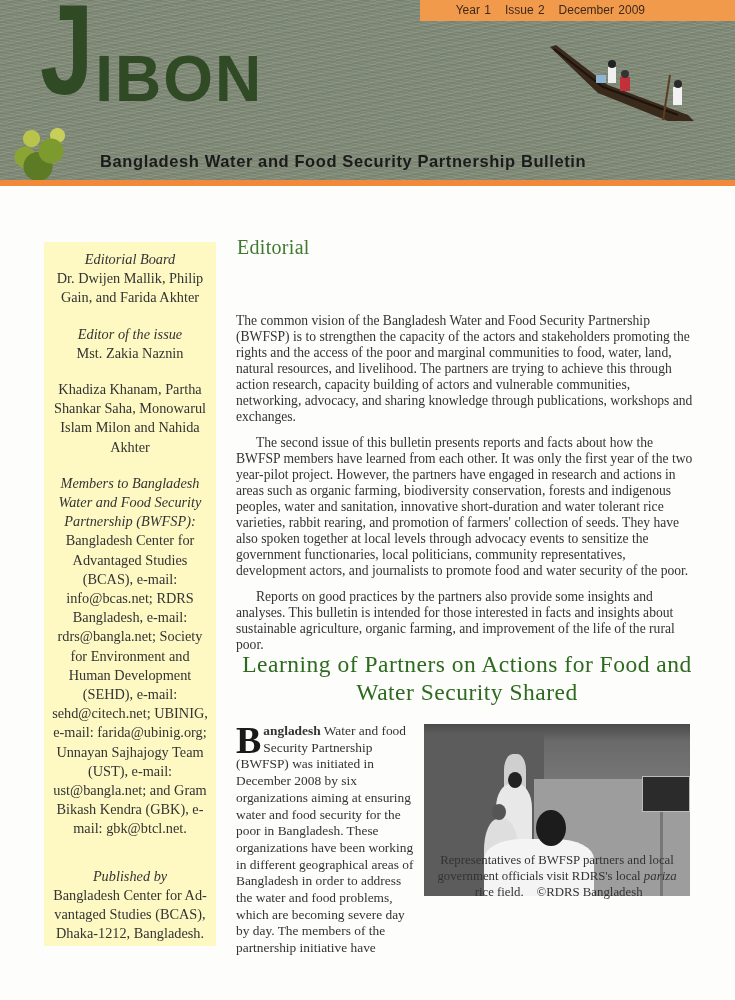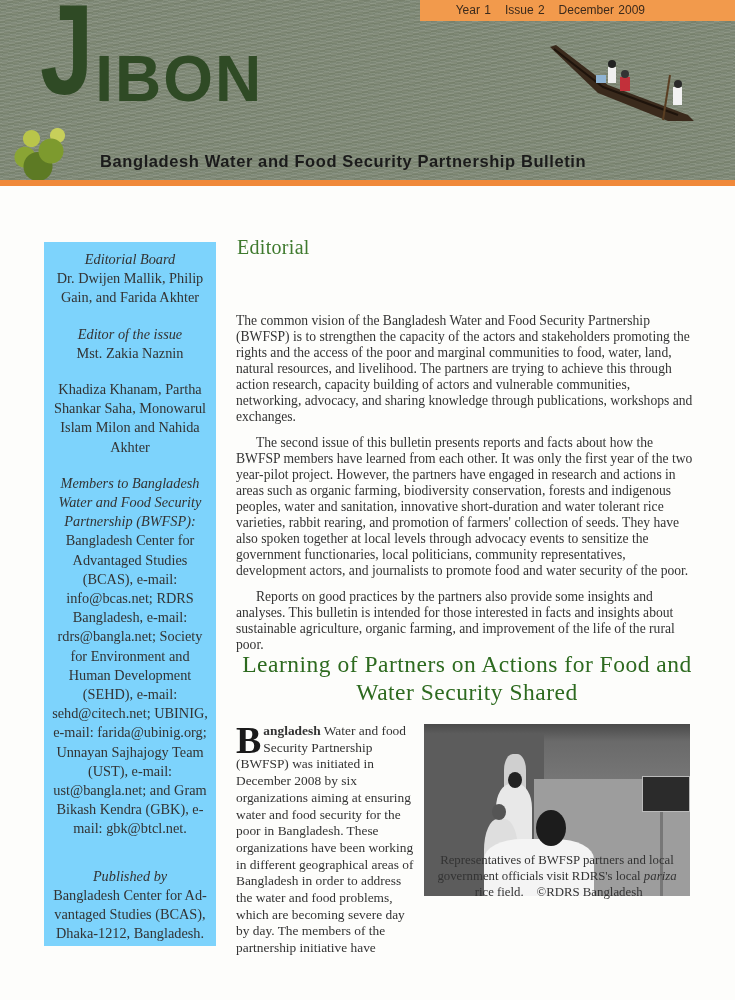--- a/index.html
+++ b/index.html
@@ -18,21 +18,21 @@
   .tree { position:absolute; left:12px; top:120px; width:65px; height:62px; z-index:2;
     background: radial-gradient(circle at 30% 30%, #b9c54a 0 8px, transparent 9px),
                 radial-gradient(circle at 60% 50%, #7d9a2e 0 12px, transparent 13px),
                 radial-gradient(circle at 40% 75%, #5d7a24 0 14px, transparent 15px),
                 radial-gradient(circle at 70% 25%, #c7cf5a 0 7px, transparent 8px),
                 radial-gradient(circle at 20% 60%, #8aa534 0 10px, transparent 11px); }
   .boat { position:absolute; left:548px; top:45px; width:150px; height:80px; z-index:2; }
   .subtitle { position:absolute; left:100px; top:152px; z-index:2; font-family:"Liberation Sans", sans-serif; font-weight:bold; font-size:16.5px; color:#1b1b1b; letter-spacing:0.6px; }
   .orange-rule { position:absolute; left:0; top:180px; width:735px; height:6px; background:#f0893a; z-index:3; }
 
-  .sidebar { position:absolute; left:44px; top:242px; width:172px; height:704px; background:#7dd3fc; text-align:center; font-size:14.3px; line-height:19.2px; color:#333; padding-top:8px; box-sizing:border-box; }
+  .sidebar { position:absolute; left:44px; top:242px; width:172px; height:704px; background:#fef9c3; text-align:center; font-size:14.3px; line-height:19.2px; color:#333; padding-top:8px; box-sizing:border-box; }
   .sidebar .it { font-style:italic; font-family:"Liberation Serif", serif; color:#333; }
   .sidebar .blk { margin-bottom:17px; }
   .sidebar .just { text-align:center; padding:0 6px; }
 
   .editorial-title { position:absolute; left:237px; top:236px; font-size:20px; color:#3f7a2e; letter-spacing:0.3px; }
   .editorial { position:absolute; left:236px; top:265px; width:462px; font-size:13.6px; line-height:16px; color:#333; text-align:left;margin-top:48px; }
   .editorial p { margin:0 0 10px 0; }
   .editorial p.ind { text-indent:20px; }
 
   .article-title { position:absolute; left:236px; top:650px; width:462px; text-align:center; font-size:23.5px; line-height:28px; color:#2d6a1f; letter-spacing:0.5px; }

